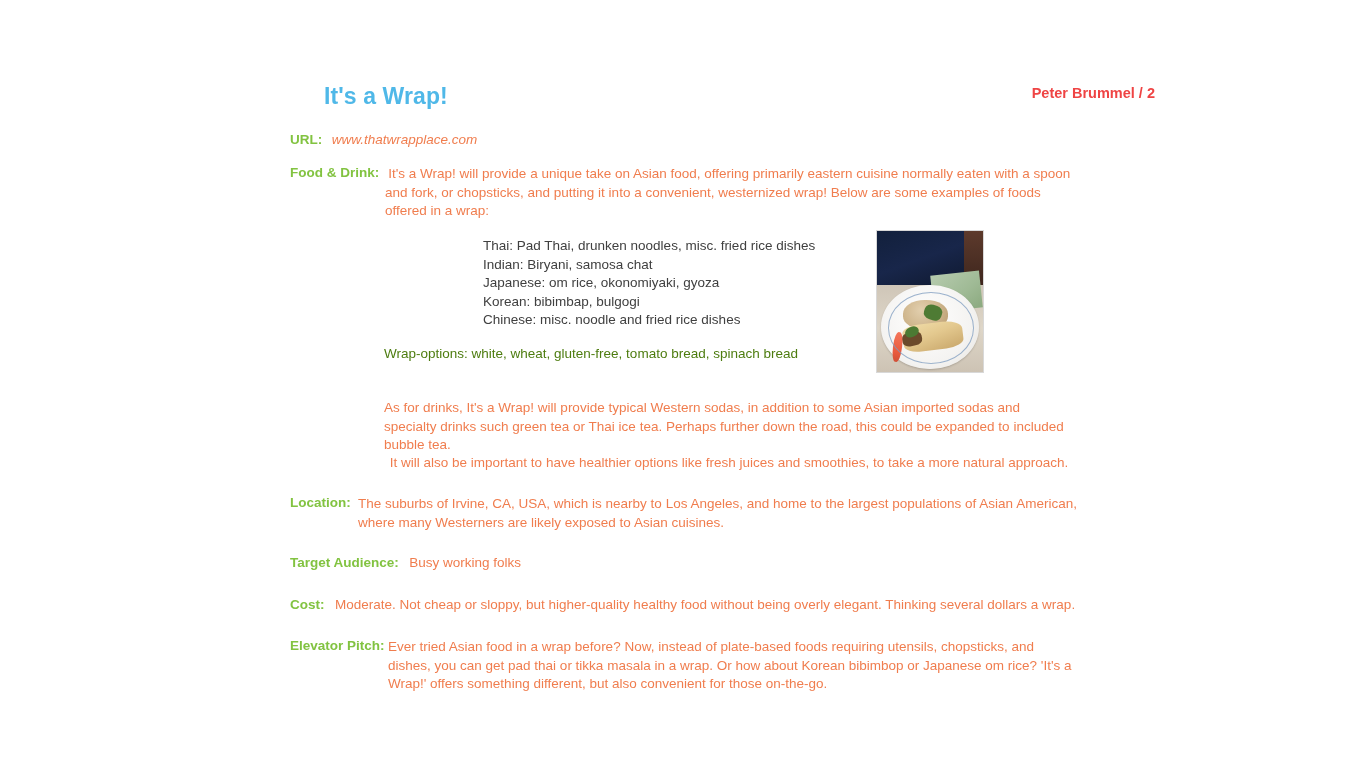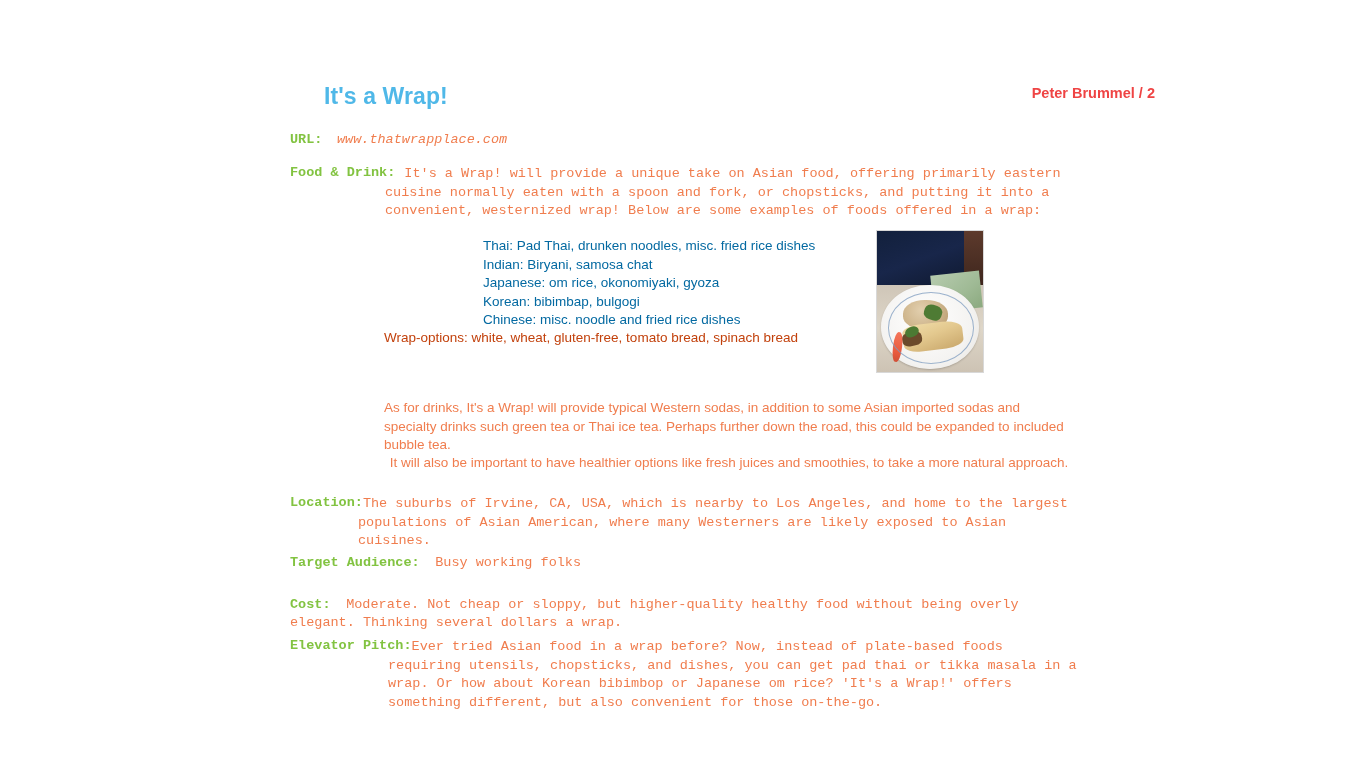--- a/index.html
+++ b/index.html
@@ -41,21 +41,20 @@
     font-size: 14.5px;
     font-weight: bold;
     color: #ef4444;
     white-space: nowrap;
   }
 
   
   .row {
     position: absolute;
     display: block;
-    font-family: Liberation Mono, monospace;
   }
   .lbl {
     color: #82C341;
     font-weight: bold;
     font-size: 13.5px;
     white-space: nowrap;
   }
   .val {
     color: #F07D4E;
     font-size: 13.5px;
@@ -85,32 +84,32 @@
     margin-left: 95px;
     line-height: 18.5px;
     text-align: left;
   }
 
   
   #cuisine-list {
     position: absolute;
     left: 483px;
     top: 237px;
-    color: #0369a1;
+    color: #404040;
     font-size: 13.5px;
     line-height: 18.5px;
   }
   #cuisine-list div { white-space: nowrap; }
 
   
   #wrap-options {
     position: absolute;
     left: 384px;
-    top: 329px;
-    color: #c2410c;
+    top: 345px;
+    color: #4d7c0f;
     font-size: 13.5px;
     line-height: 18.5px;
   }
   #wrap-options div { white-space: nowrap; }
 
   
   #drinks-para {
     position: absolute;
     left: 384px;
     top: 399px;

